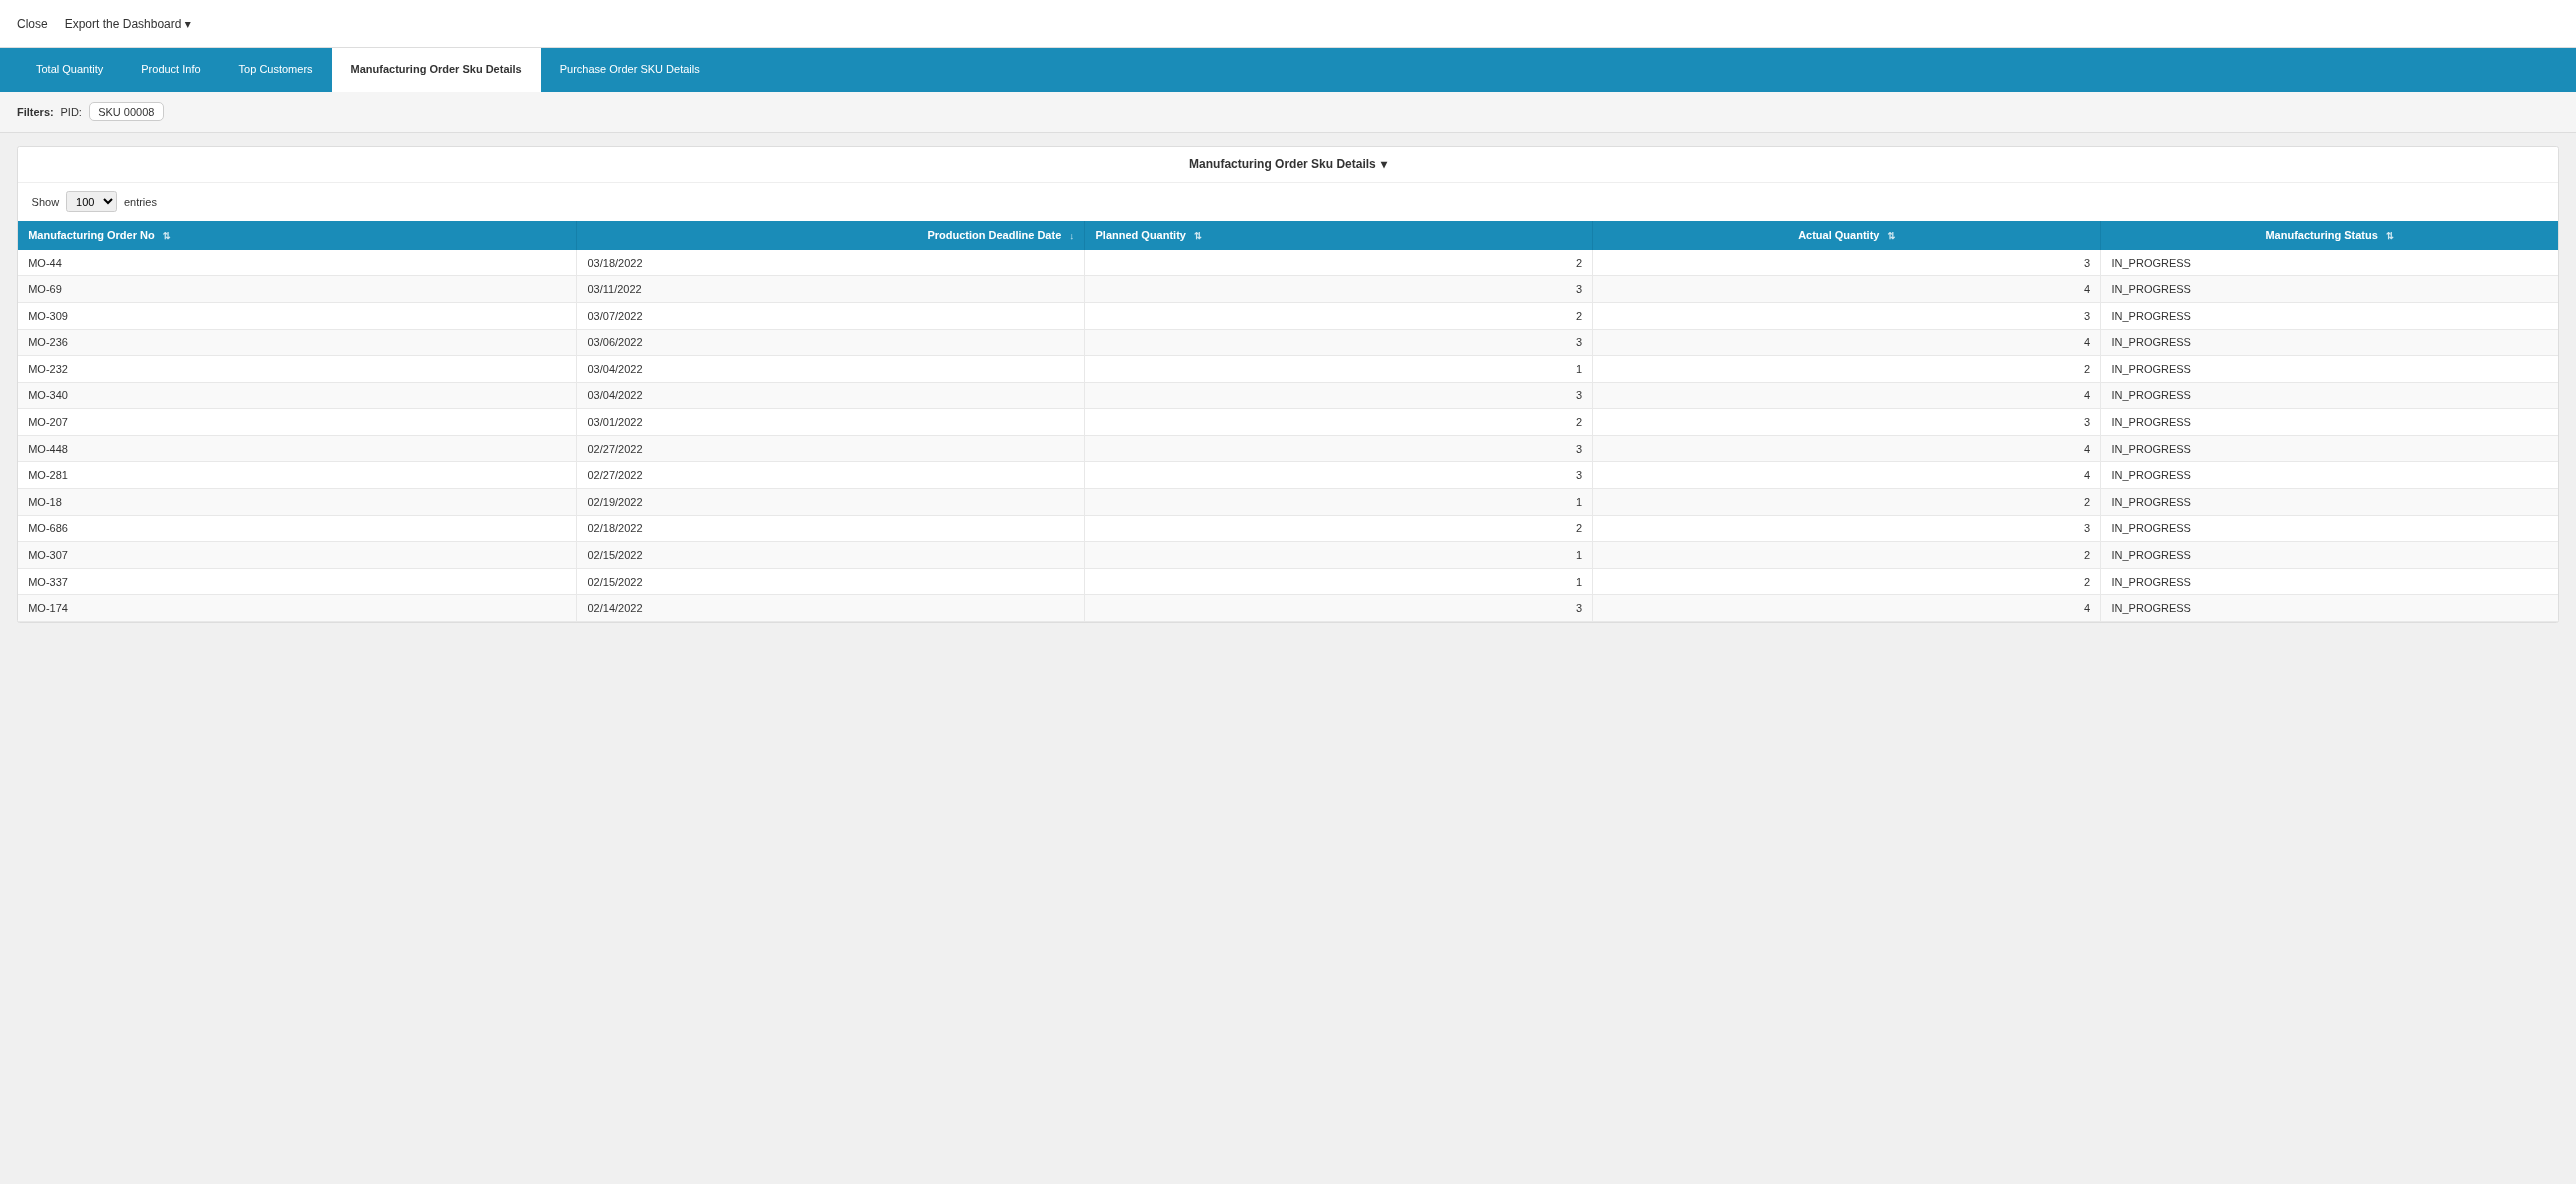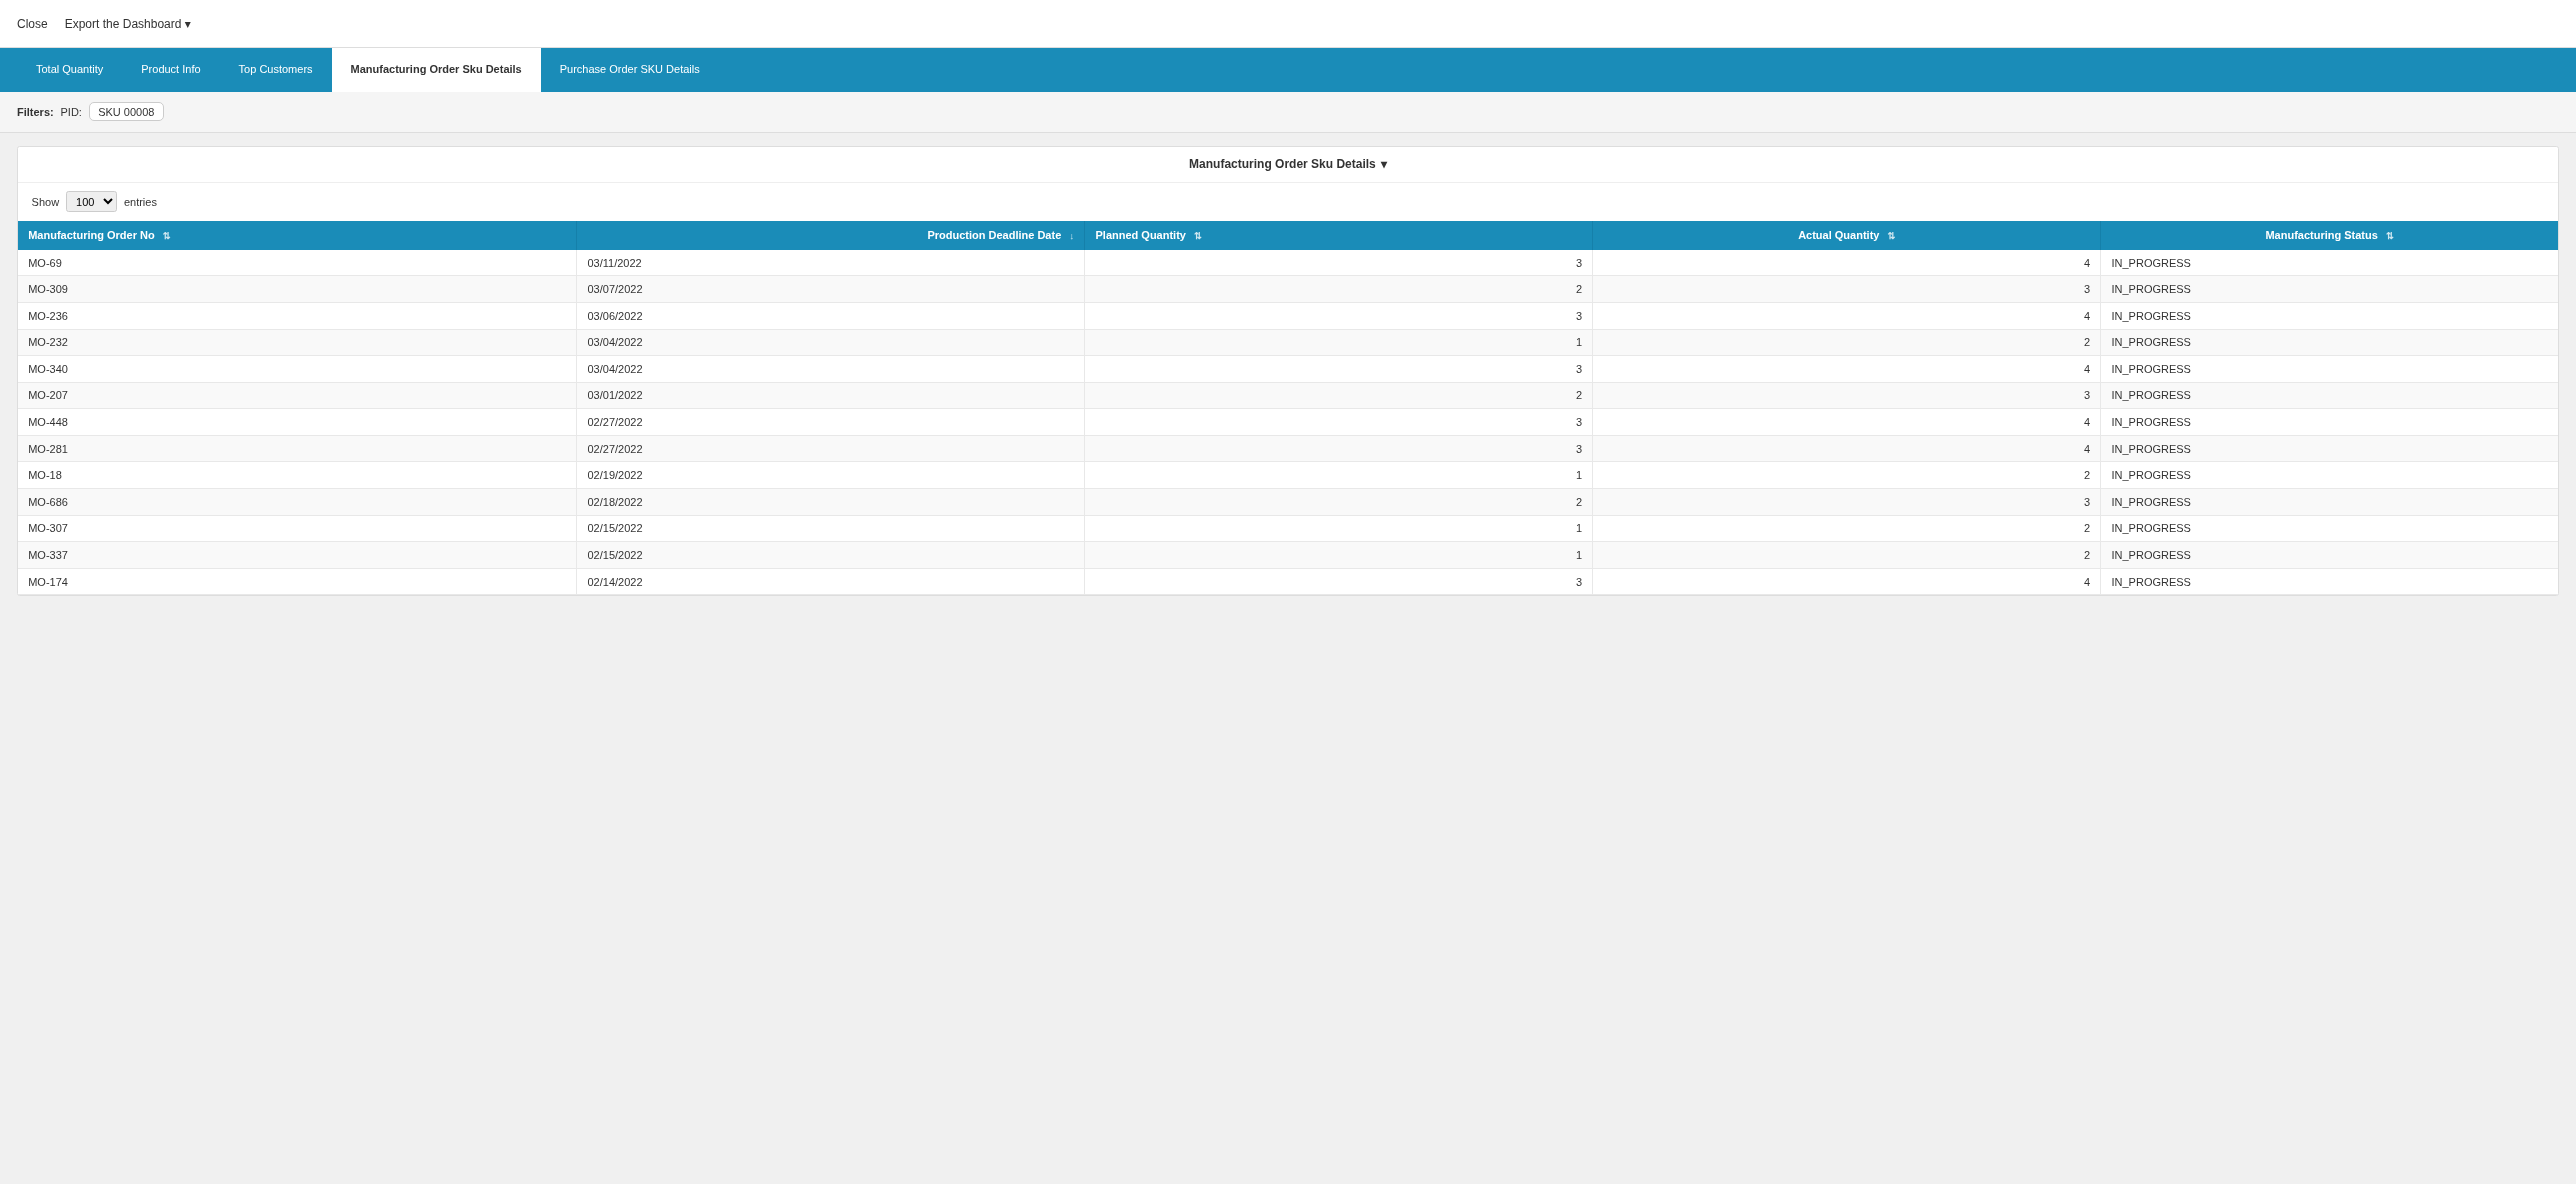--- a/index.html
+++ b/index.html
@@ -219,20 +219,27 @@
             <span>Actual Quantity</span>
             <span class="sort-icon">⇅</span>
           </th>
           <th class="col-status">
             <span>Manufacturing Status</span>
             <span class="sort-icon">⇅</span>
           </th>
         </tr>
       </thead>
       <tbody id="table-body">
+      <tr>
+    <td class="col-order">MO-44</td>
+    <td class="col-date">03/18/2022</td>
+    <td class="col-planned">2</td>
+    <td class="col-actual">3</td>
+    <td class="col-status">IN_PROGRESS</td>
+  </tr>
           <tr>
     <td class="col-order">MO-69</td>
     <td class="col-date">03/11/2022</td>
     <td class="col-planned">3</td>
     <td class="col-actual">4</td>
     <td class="col-status">IN_PROGRESS</td>
   </tr>
           <tr>
     <td class="col-order">MO-309</td>
     <td class="col-date">03/07/2022</td>

